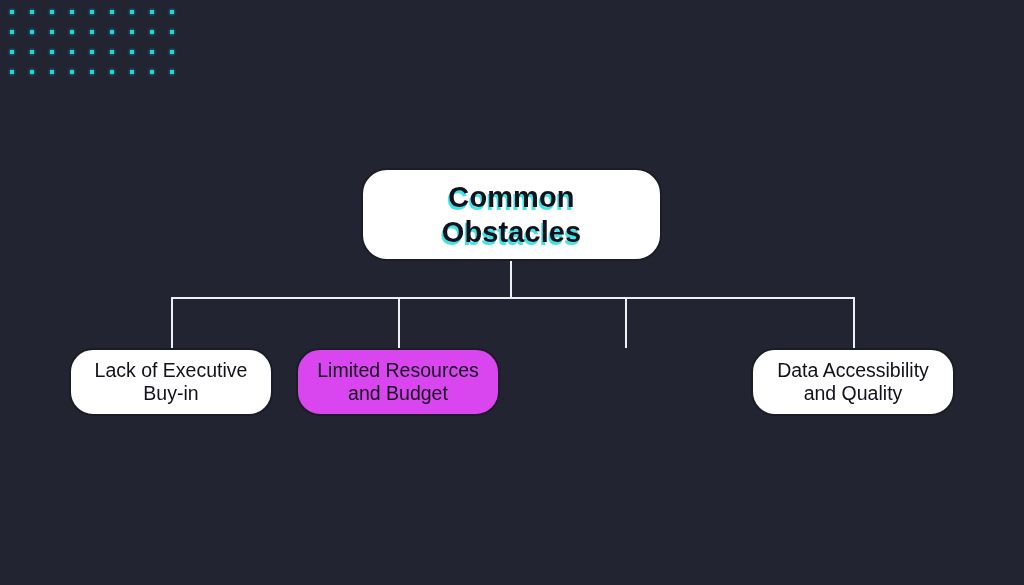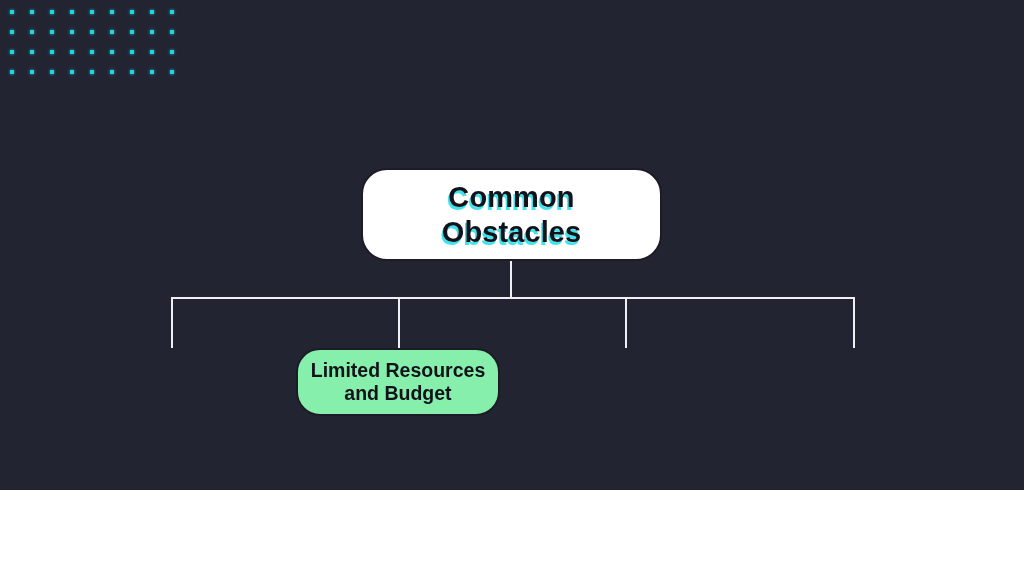--- a/index.html
+++ b/index.html
@@ -10,21 +10,21 @@
   body {
     width: 1024px;
     height: 585px;
     overflow: hidden;
     font-family: "Liberation Sans", sans-serif;
   }
 
   #slide {
     position: relative;
     width: 1024px;
-    height: 490px;
+    height: 585px;
     background: #232431;
     overflow: hidden;
   }
 
   
   #dot-grid {
     position: absolute;
     left: 0;
     top: 0;
     width: 190px;
@@ -148,19 +148,23 @@
 
     <div class="conn conn-v" style="left: 171px; top: 297px; height: 51px; background: rgb(238, 240, 244);"></div>
     <div class="conn conn-v" style="left: 398px; top: 297px; height: 51px; background: rgb(238, 240, 244);"></div>
     <div class="conn conn-v" style="left: 625px; top: 297px; height: 51px; background: rgb(238, 240, 244);"></div>
     <div class="conn conn-v" style="left: 853px; top: 297px; height: 51px; background: rgb(238, 240, 244);"></div>
   </div>
 
   <div class="node" id="node-root" style="text-shadow: rgb(63, 227, 236) -1.5px 2.5px 0px; color: rgb(17, 18, 26); background: rgb(255, 255, 255); border-color: rgb(27, 28, 38);">Common
 Obstacles</div>
 
+  <div class="node node-child" id="node-child-0" style="background: rgb(255, 255, 255); border-color: rgb(27, 28, 38);">Lack of Executive
+Buy-in</div>
 
-  <div class="node node-child" id="node-child-1" style="background: #86efac; border-color: rgb(27, 28, 38); font-weight: bold;">Limited Resources
+  <div class="node node-child" id="node-child-1" style="background: #d946ef; border-color: rgb(27, 28, 38);">Limited Resources
 and Budget</div>
 
 
+  <div class="node node-child" id="node-child-3" style="background: rgb(255, 255, 255); border-color: rgb(27, 28, 38);">Data Accessibility
+and Quality</div>
 
 </div>
 
 </body></html>

